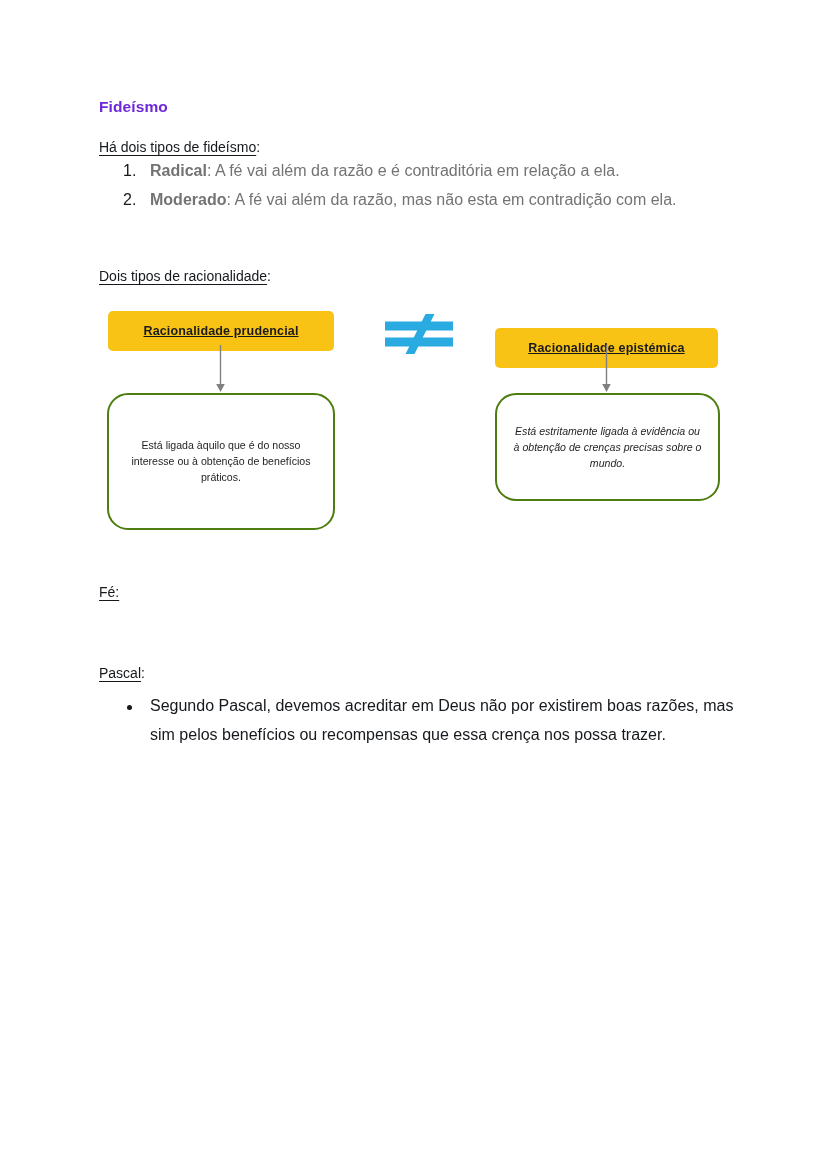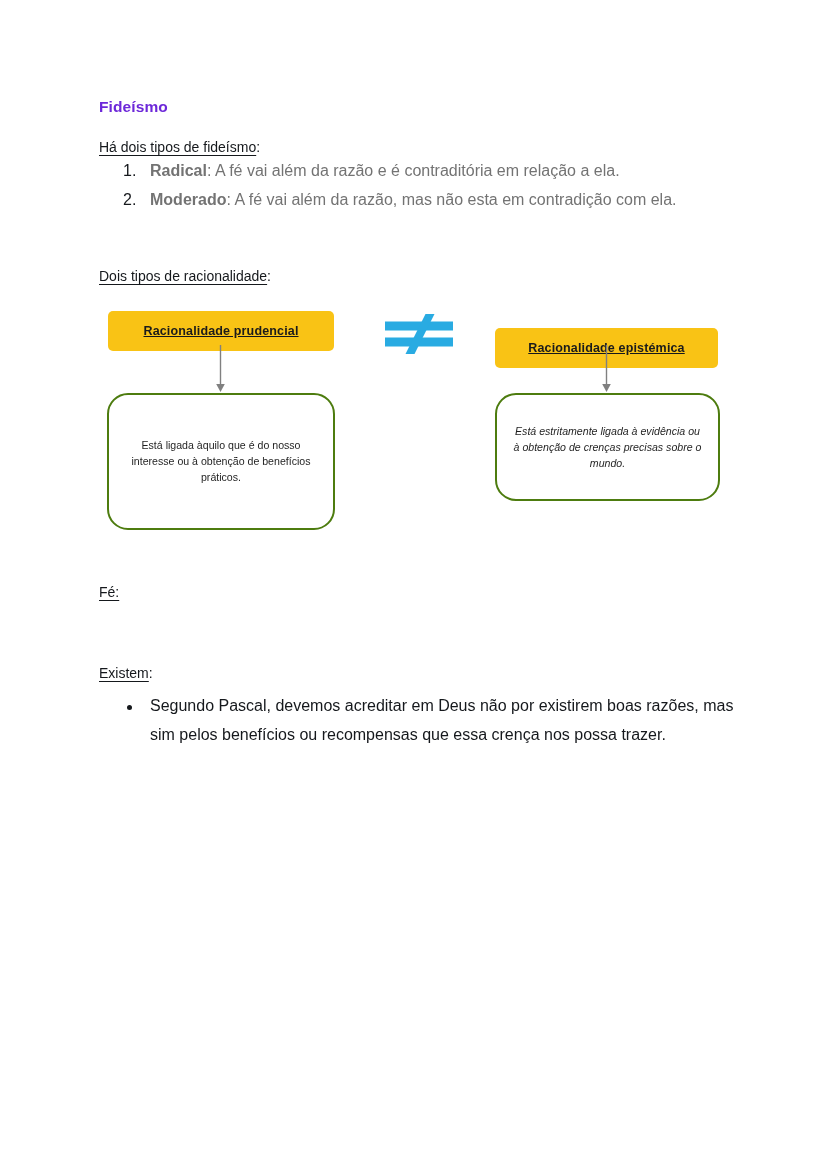--- a/index.html
+++ b/index.html
@@ -236,21 +236,21 @@
 
     <div class="gap-lg"></div>
 
     <p class="section-label"><span class="u">Fé:</span></p>
 
     <div class="gap-sm"></div>
 
 
     <div class="gap-xl"></div>
 
-    <p class="section-label"><span class="u">Existem</span><span>:</span></p>
+    <p class="section-label"><span class="u">Pascal</span><span>:</span></p>
 
     <div class="gap-sm"></div>
 
     <ul class="bullets">
       <li>Segundo Pascal, devemos acreditar em Deus não por existirem boas razões, mas sim pelos benefícios ou recompensas que essa crença nos possa trazer.</li>
     </ul>
 
   </div>
 </div>
 

